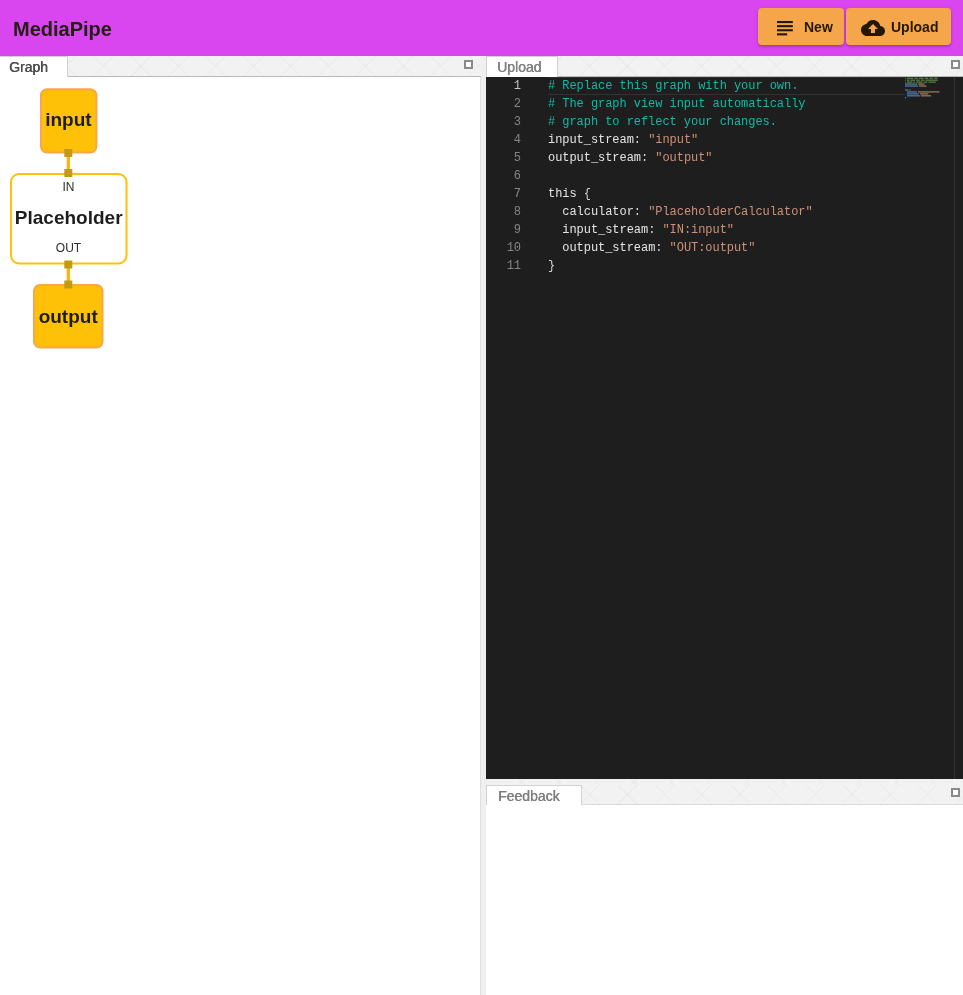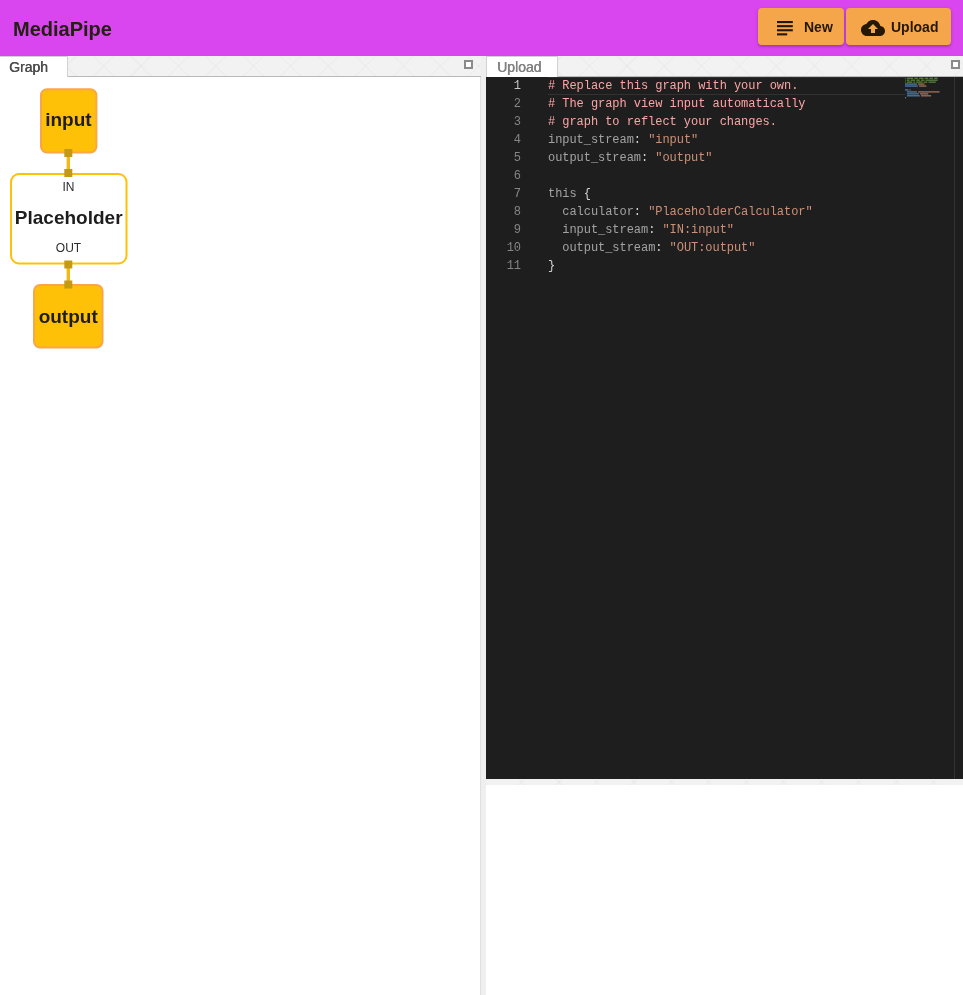--- a/index.html
+++ b/index.html
@@ -32,22 +32,22 @@
 
 #graph-content{position:absolute;left:0;top:77px;width:481px;height:918px;background:#fff;border-right:1px solid #e0e0e0}
 #splitcol{position:absolute;left:481px;top:56px;width:5px;height:939px;background:#efefef}
 #editor{position:absolute;left:486px;top:77px;width:477px;height:702px;background:#1e1e1e}
 #feedback-content{position:absolute;left:486px;top:805px;width:477px;height:190px;background:#fff}
 
 #editor pre{position:absolute;top:0;margin:0;font-family:"Liberation Mono",monospace;font-size:12px;line-height:18px;letter-spacing:-0.05px;white-space:pre}
 #nums{left:0;width:35px;text-align:right;color:#858585}
 #nums .cur{color:#c6c6c6}
 #code{left:62px;color:#d4d4d4}
-#code .cm{color:#fca5a5}
-#code .k{color:#a3a3a3}
+#code .cm{color:#14b8a6}
+#code .k{color:#e5e5e5}
 #code .s{color:#ce9178}
 #curline{position:absolute;left:62px;top:0;width:357px;height:18px;border-top:1px solid #2e2e2e;border-bottom:1px solid #323232}
 #mini{position:absolute;left:419px;top:0}
 #ruler{position:absolute;left:468px;top:0;width:1px;height:702px;background:#333333}
 
 #gsvg{position:absolute;left:0;top:77px}
 </style>
 </head>
 <body>
 <div id="page">
@@ -157,14 +157,18 @@
       <rect x="1.88" y="16.20" width="11.97" height="1.3" fill="#4a7ba6"></rect>
       <rect x="15.04" y="16.20" width="8.21" height="1.3" fill="#a3715b"></rect>
       <rect x="1.88" y="18.15" width="12.91" height="1.3" fill="#4a7ba6"></rect>
       <rect x="15.98" y="18.15" width="10.09" height="1.3" fill="#a3715b"></rect>
       <rect x="0.00" y="20.10" width="0.69" height="1.3" fill="#aaaaaa"></rect>
       </svg>
     <div id="ruler"></div>
   </div>
 
   <div id="splitrow"></div>
+  <div class="strip" id="strip-feedback">
+    <div class="tab" id="tab-feedback">Feedback</div>
+    <div class="maxbtn" style="left:465px;top:3px"></div>
+  </div>
   <div id="feedback-content"></div>
 </div>
 
 </body></html>

